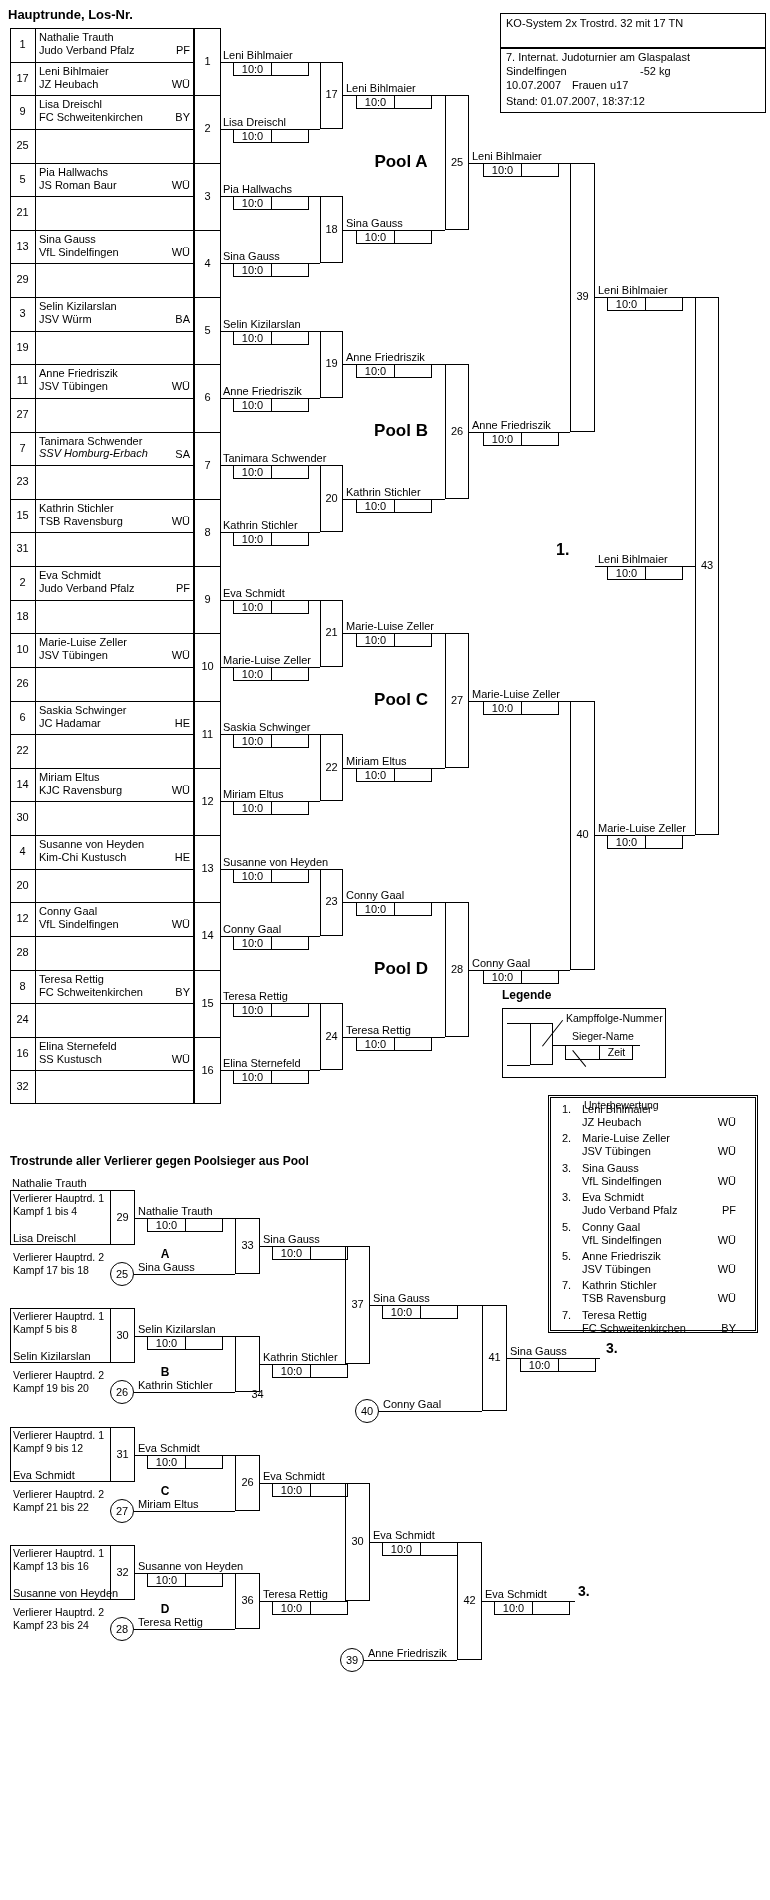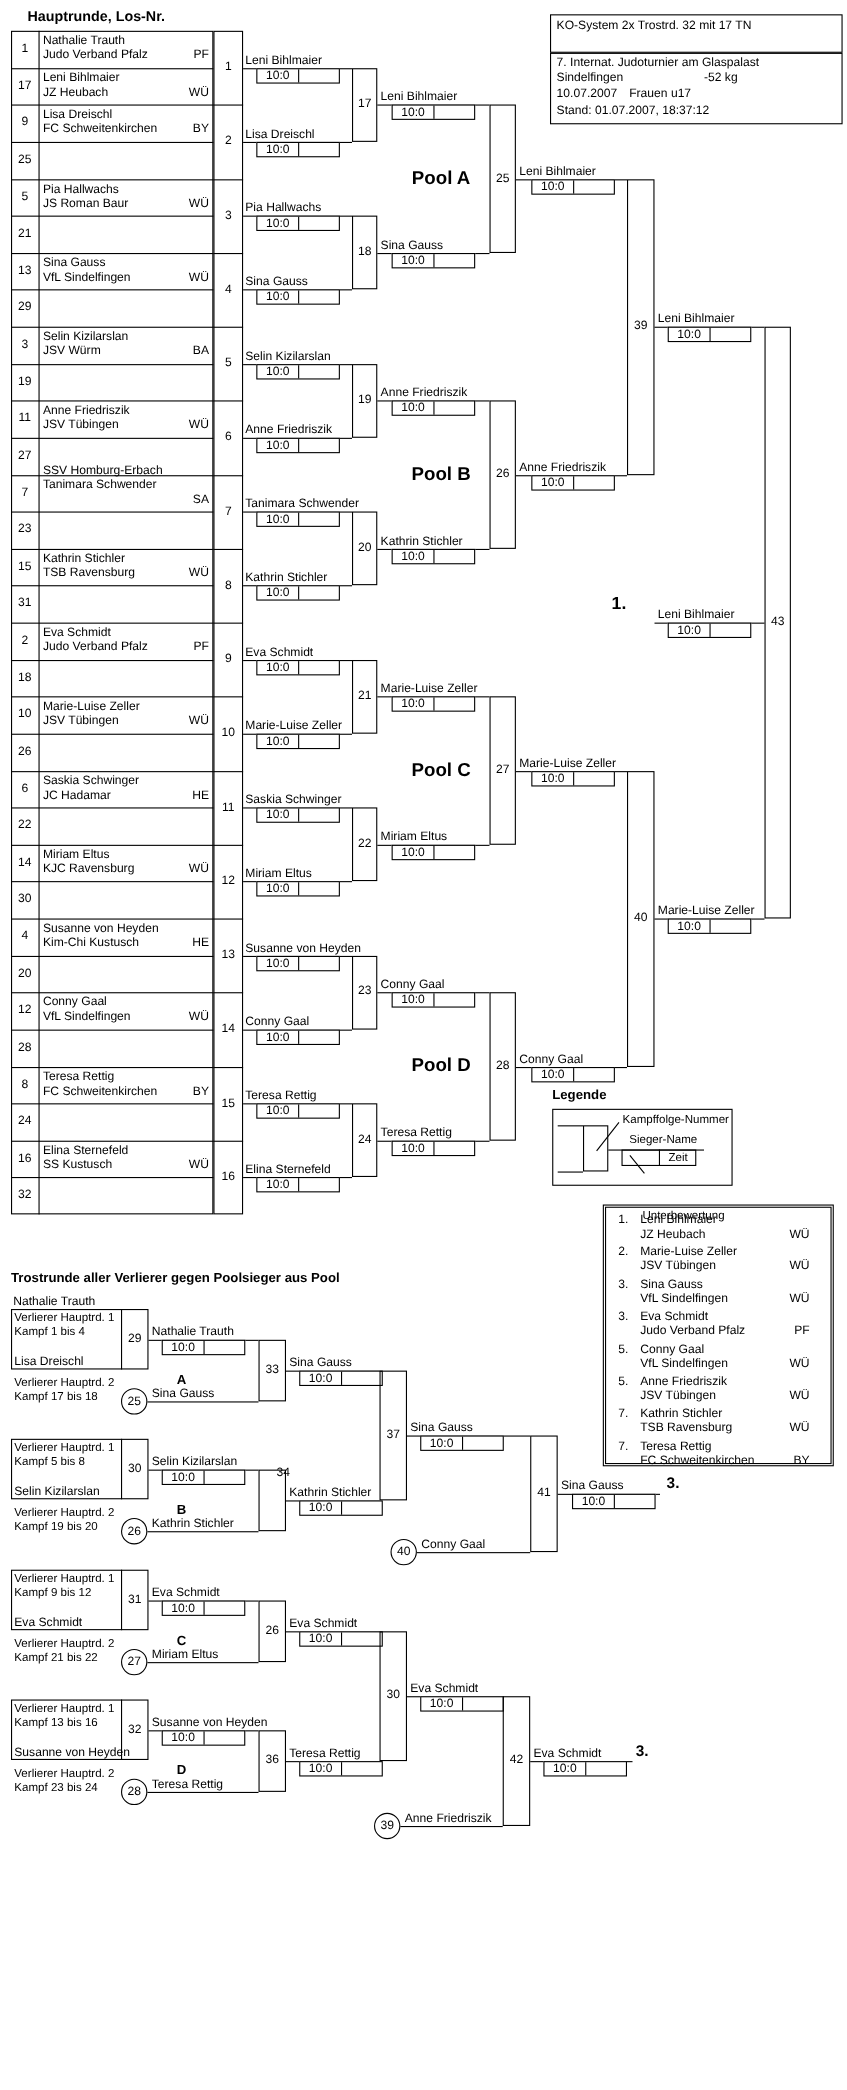--- a/index.html
+++ b/index.html
@@ -24,21 +24,21 @@
   .rank3{font-weight:bold;font-size:14px}
   .hd{font-weight:bold;font-size:13px}
   .letter{font-weight:bold;font-size:12px;text-align:center}
   .circ{border:1px solid #000;border-radius:50%;text-align:center;line-height:22px;background:#fff}
   .diag{background:#000;height:1px;transform-origin:0 0}
 </style>
 </head>
 <body>
 
 <div id="root">
-  <div class="hd" style="left:25px;top:8px">Hauptrunde, Los-Nr.</div>
+  <div class="hd" style="left:8px;top:8px">Hauptrunde, Los-Nr.</div>
 
   <div class="rect" style="left:500px;top:13px;width:266px;height:35px"></div>
   <div style="left:506px;top:17px">KO-System 2x Trostrd. 32 mit 17 TN</div>
   <div class="rect" style="left:500px;top:48px;width:266px;height:65px"></div>
   <div style="left:506px;top:51px">7. Internat. Judoturnier am Glaspalast</div>
   <div style="left:506px;top:65px">Sindelfingen</div>
   <div style="left:640px;top:65px">-52 kg</div>
   <div style="left:506px;top:79px">10.07.2007</div>
   <div style="left:572px;top:79px">Frauen u17</div>
   <div style="left:506px;top:95px">Stand: 01.07.2007, 18:37:12</div>
@@ -119,21 +119,21 @@
     <div class="nm" style="left: 39px; top: 380.25px;">JSV Tübingen</div>
     <div class="st" style="left: 150px; top: 380.25px; width: 40px; height: 13px;">WÜ</div>
     <div class="ln" style="left: 10px; top: 397.875px; width: 184px; height: 1px;"></div>
     <div class="num" style="left: 10px; top: 407.875px; width: 25px; height: 13px;">27</div>
     <div class="nm" style="left: 39px; top: 400.875px;"></div>
     <div class="nm" style="left: 39px; top: 413.875px;"></div>
     <div class="st" style="left: 150px; top: 413.875px; width: 40px; height: 13px;"></div>
     <div class="ln" style="left: 10px; top: 431.5px; width: 184px; height: 1px;"></div>
     <div class="num" style="left: 10px; top: 441.5px; width: 25px; height: 13px;">7</div>
     <div class="nm" style="left: 39px; top: 434.5px;">Tanimara Schwender</div>
-    <div class="nm" style="left: 39px; top: 422px;">SSV Homburg-Erbach</div>
+    <div class="nm" style="left: 39px; top: 447px; font-style: italic;">SSV Homburg-Erbach</div>
     <div class="st" style="left: 150px; top: 447.5px; width: 40px; height: 13px;">SA</div>
     <div class="ln" style="left: 10px; top: 465.125px; width: 184px; height: 1px;"></div>
     <div class="num" style="left: 10px; top: 475.125px; width: 25px; height: 13px;">23</div>
     <div class="nm" style="left: 39px; top: 468.125px;"></div>
     <div class="nm" style="left: 39px; top: 481.125px;"></div>
     <div class="st" style="left: 150px; top: 481.125px; width: 40px; height: 13px;"></div>
     <div class="ln" style="left: 10px; top: 498.75px; width: 184px; height: 1px;"></div>
     <div class="num" style="left: 10px; top: 508.75px; width: 25px; height: 13px;">15</div>
     <div class="nm" style="left: 39px; top: 501.75px;">Kathrin Stichler</div>
     <div class="nm" style="left: 39px; top: 514.75px;">TSB Ravensburg</div>
@@ -516,21 +516,21 @@
     <div class="ln" style="left: 135px; top: 1335.5px; width: 100px; height: 1px;"></div>
     <div class="sbox" style="left: 147px; top: 1335.5px; width: 76px; height: 14px;">
       <div class="sc1">10:0</div>
       <div class="sc2"></div>
     </div>
     <div class="ln" style="left: 134px; top: 1392px; width: 101px; height: 1px;"></div>
     <div class="letter" style="left: 150px; top: 1366px; width: 30px; height: 14px;">B</div>
     <div class="nm" style="left: 138px; top: 1379px;">Kathrin Stichler</div>
     <div class="circ" style="left: 110px; top: 1380px; width: 24px; height: 24px;">26</div>
     <div class="conn" style="left: 235px; top: 1335.5px; width: 25px; height: 56.5px;"></div>
-    <div class="cnum" style="left: 235px; top: 1333px; width: 45px; height: 14px;">34</div>
+    <div class="cnum" style="left: 235px; top: 1388px; width: 45px; height: 14px;">34</div>
     <div class="nm" style="left: 263px; top: 1350.75px;">Kathrin Stichler</div>
     <div class="ln" style="left: 260px; top: 1363.75px; width: 85px; height: 1px;"></div>
     <div class="sbox" style="left: 272px; top: 1363.75px; width: 76px; height: 14px;">
       <div class="sc1">10:0</div>
       <div class="sc2"></div>
     </div>
     <div class="rect" style="left: 10px; top: 1427px; width: 125px; height: 55px;"></div>
     <div class="vln" style="left: 110px; top: 1427px; width: 1px; height: 55px;"></div>
     <div class="cnum" style="left: 110px; top: 1448px; width: 25px; height: 14px;">31</div>
     <div class="desc" style="left: 13px; top: 1429px;">Verlierer Hauptrd. 1</div>

